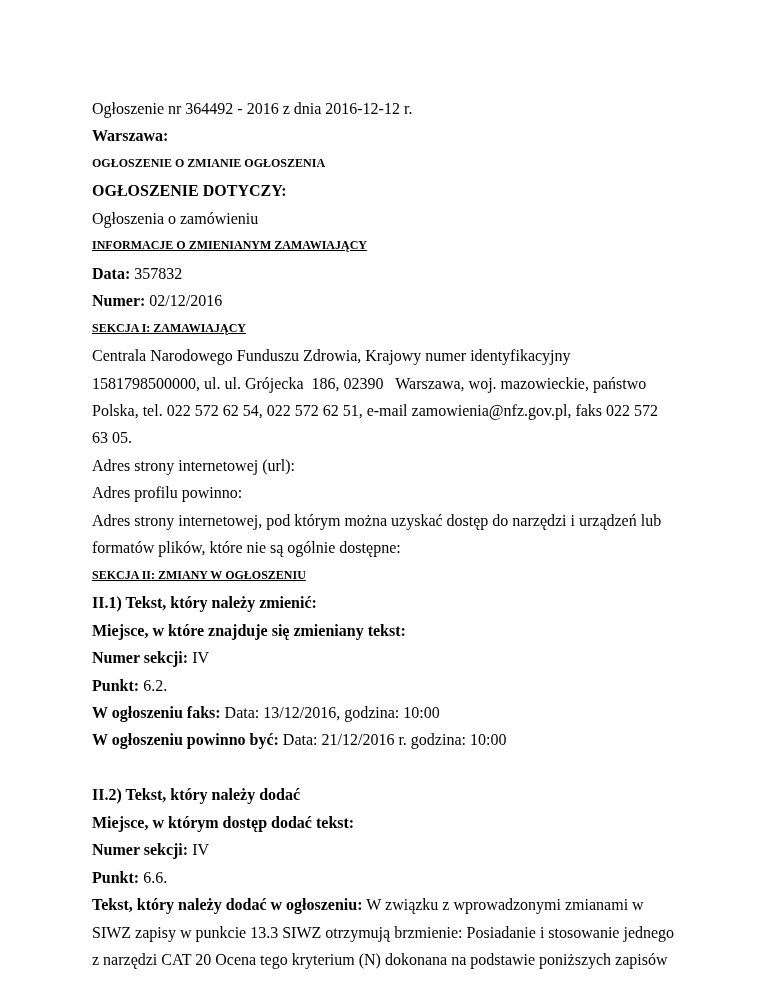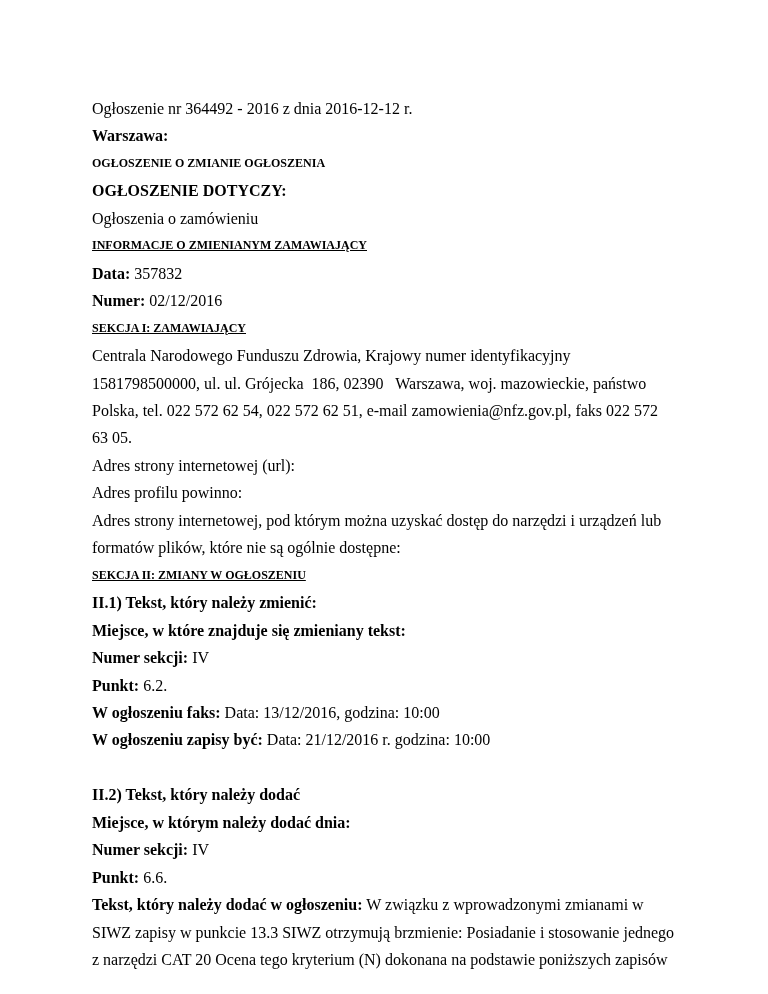--- a/index.html
+++ b/index.html
@@ -64,25 +64,25 @@
   <p class="b">II.1) Tekst, który należy zmienić:</p>
 
   <p class="b">Miejsce, w które znajduje się zmieniany tekst:</p>
 
   <p><b class="b">Numer sekcji:</b> <span>IV</span></p>
 
   <p><b class="b">Punkt:</b> <span>6.2.</span></p>
 
   <p><b class="b">W ogłoszeniu faks:</b> <span>Data: 13/12/2016, godzina: 10:00</span></p>
 
-  <p><b class="b">W ogłoszeniu zapisy być:</b> <span>Data: 21/12/2016 r. godzina: 10:00</span></p>
+  <p><b class="b">W ogłoszeniu powinno być:</b> <span>Data: 21/12/2016 r. godzina: 10:00</span></p>
 
   <p class="b gap">II.2) Tekst, który należy dodać</p>
 
-  <p class="b">Miejsce, w którym należy dodać dnia:</p>
+  <p class="b">Miejsce, w którym dostęp dodać tekst:</p>
 
   <p><b class="b">Numer sekcji:</b> <span>IV</span></p>
 
   <p><b class="b">Punkt:</b> <span>6.6.</span></p>
 
   <p><b class="b">Tekst, który należy dodać w ogłoszeniu:</b> <span>W związku z wprowadzonymi zmianami w SIWZ zapisy w punkcie 13.3 SIWZ otrzymują brzmienie: Posiadanie i stosowanie jednego z narzędzi CAT 20 Ocena tego kryterium (N) dokonana na podstawie poniższych zapisów</span></p>
 
 </div>
 
 </body></html>

